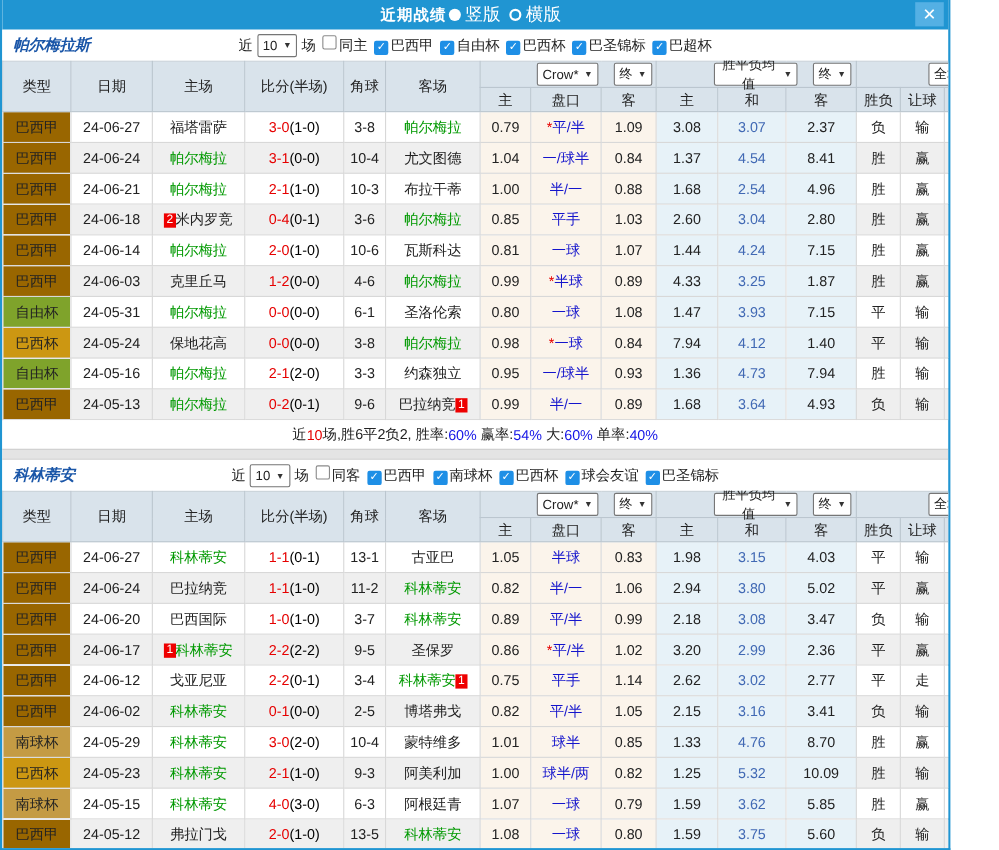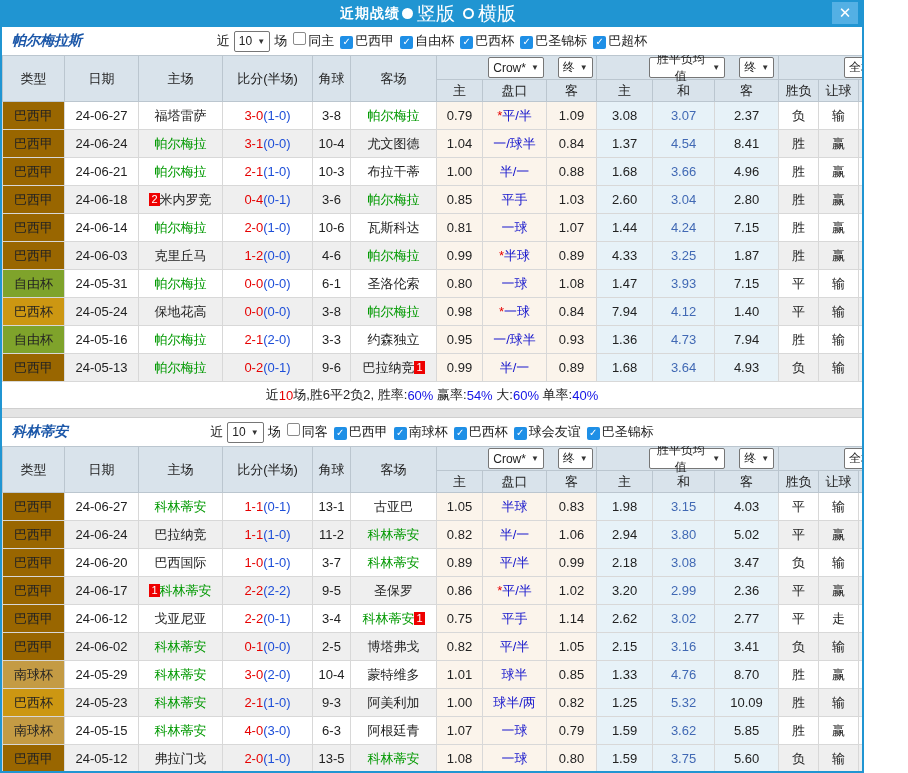--- a/index.html
+++ b/index.html
@@ -1,20 +1,20 @@
 <!DOCTYPE html>
 <html><head>
 <meta charset="utf-8">
 <style>
   html,body{margin:0;padding:0;}
   body{width:908px;font-family:"Liberation Sans","DejaVu Sans",sans-serif;background:#fff;}
   .window{width:864px;height:773px;box-sizing:border-box;border:2px solid #2095D2;border-top:none;background:#fff;overflow:hidden;}
   .titlebar{height:27px;background:#2095D2;display:flex;align-items:center;justify-content:center;position:relative;color:#fff;}
   .titlebar .title{font-weight:bold;font-size:14px;letter-spacing:1px;}
-  .radio-group{display:flex;align-items:center;font-size:19px;margin-left:2px;}
+  .radio-group{display:flex;align-items:center;font-size:16px;margin-left:2px;}
   .radio-opt{display:flex;align-items:center;margin-right:8px;cursor:pointer;}
   .radio-circle{width:11px;height:11px;border-radius:50%;margin-right:4px;box-sizing:border-box;}
   .radio-circle.sel{background:#fff;}
   .radio-circle.unsel{border:2px solid #fff;background:transparent;}
   .close-btn{position:absolute;right:4px;top:2px;width:26px;height:22px;background:#54B0E4;color:#fff;display:flex;align-items:center;justify-content:center;font-size:15px;font-weight:bold;cursor:pointer;}
   .filter-row{height:28px;display:flex;align-items:center;position:relative;background:#fff;font-size:13px;color:#222;}
   .team-name{position:absolute;left:10px;font-weight:bold;font-size:14px;color:#1A56A8;font-style:italic;}
   .filter-center{margin:0 auto;display:flex;align-items:center;}
   .sel-box{display:inline-flex;align-items:center;border:1px solid #767676;background:#fff;height:19px;padding:0 4px;margin:0 4px;font-size:12px;border-radius:2px;cursor:pointer;}
   .sel-box .caret{font-size:8px;margin-left:5px;color:#333;}
@@ -27,21 +27,21 @@
   table.matches th.ddl-cell{height:23px;padding-left:48px;}
   table.matches td{border:1px solid #D8D8D8;text-align:center;height:27px;padding:0;overflow:hidden;white-space:nowrap;color:#222;}
   tr.odd td{background:#EFEFEF;}
   tr.even td{background:#FFF;}
   td.league{color:#fff;}
   td.odds-cell{background:#FBF4EB !important;}
   td.avg-cell{background:#E7F2F8 !important;}
   .card-badge{display:inline-block;background:#EE0000;color:#fff;font-size:11px;line-height:13px;padding:0 2px;vertical-align:1px;}
   .hl-team{color:#009900;}
   .score-main{color:#E60000;margin-top:44px;}
-  .score-half{color:#1d4ed8;}
+  .score-half{color:#000000;}
   .star{color:#E60000;}
   .handicap-txt{color:#1414CC;}
   .avg-draw-txt{color:#4169B4;}
   .c-red{color:#E60000;} .c-green{color:#009900;} .c-blue{color:#1414E6;}
   .summary{height:26px;display:flex;align-items:center;justify-content:center;font-size:13px;color:#222;background:#fff;}
   .summary span{white-space:pre;}
   .sec-sep{height:8px;background:#E4E4E4;border-top:1px solid #CFCFCF;border-bottom:1px solid #CFCFCF;}
   .ddl-wrap{display:flex;align-items:center;justify-content:center;gap:6px;}
 </style>
 </head>
@@ -191,21 +191,21 @@
               <td class="league" style="background: rgb(153, 102, 0);">巴西甲</td>
               <td>24-06-21</td>
               <td><span class="hl-team">帕尔梅拉</span></td>
               <td><span class="score-main">2-1</span><span class="score-half">(1-0)</span></td>
               <td>10-3</td>
               <td><span>布拉干蒂</span></td>
               <td class="odds-cell">1.00</td>
               <td class="odds-cell"><span class="handicap-txt">半/一</span></td>
               <td class="odds-cell">0.88</td>
               <td class="avg-cell">1.68</td>
-              <td class="avg-cell"><span class="avg-draw-txt">3.66</span></td>
+              <td class="avg-cell"><span class="avg-draw-txt">2.54</span></td>
               <td class="avg-cell">4.96</td>
               <td class="c-red">胜</td>
               <td class="c-red">赢</td>
               <td class="c-red">大</td>
             </tr>
             <tr class="odd">
               <td class="league" style="background: rgb(153, 102, 0);">巴西甲</td>
               <td>24-06-18</td>
               <td><span class="card-badge">2</span><span>米内罗竞</span></td>
               <td><span class="score-main">0-4</span><span class="score-half">(0-1)</span></td>

